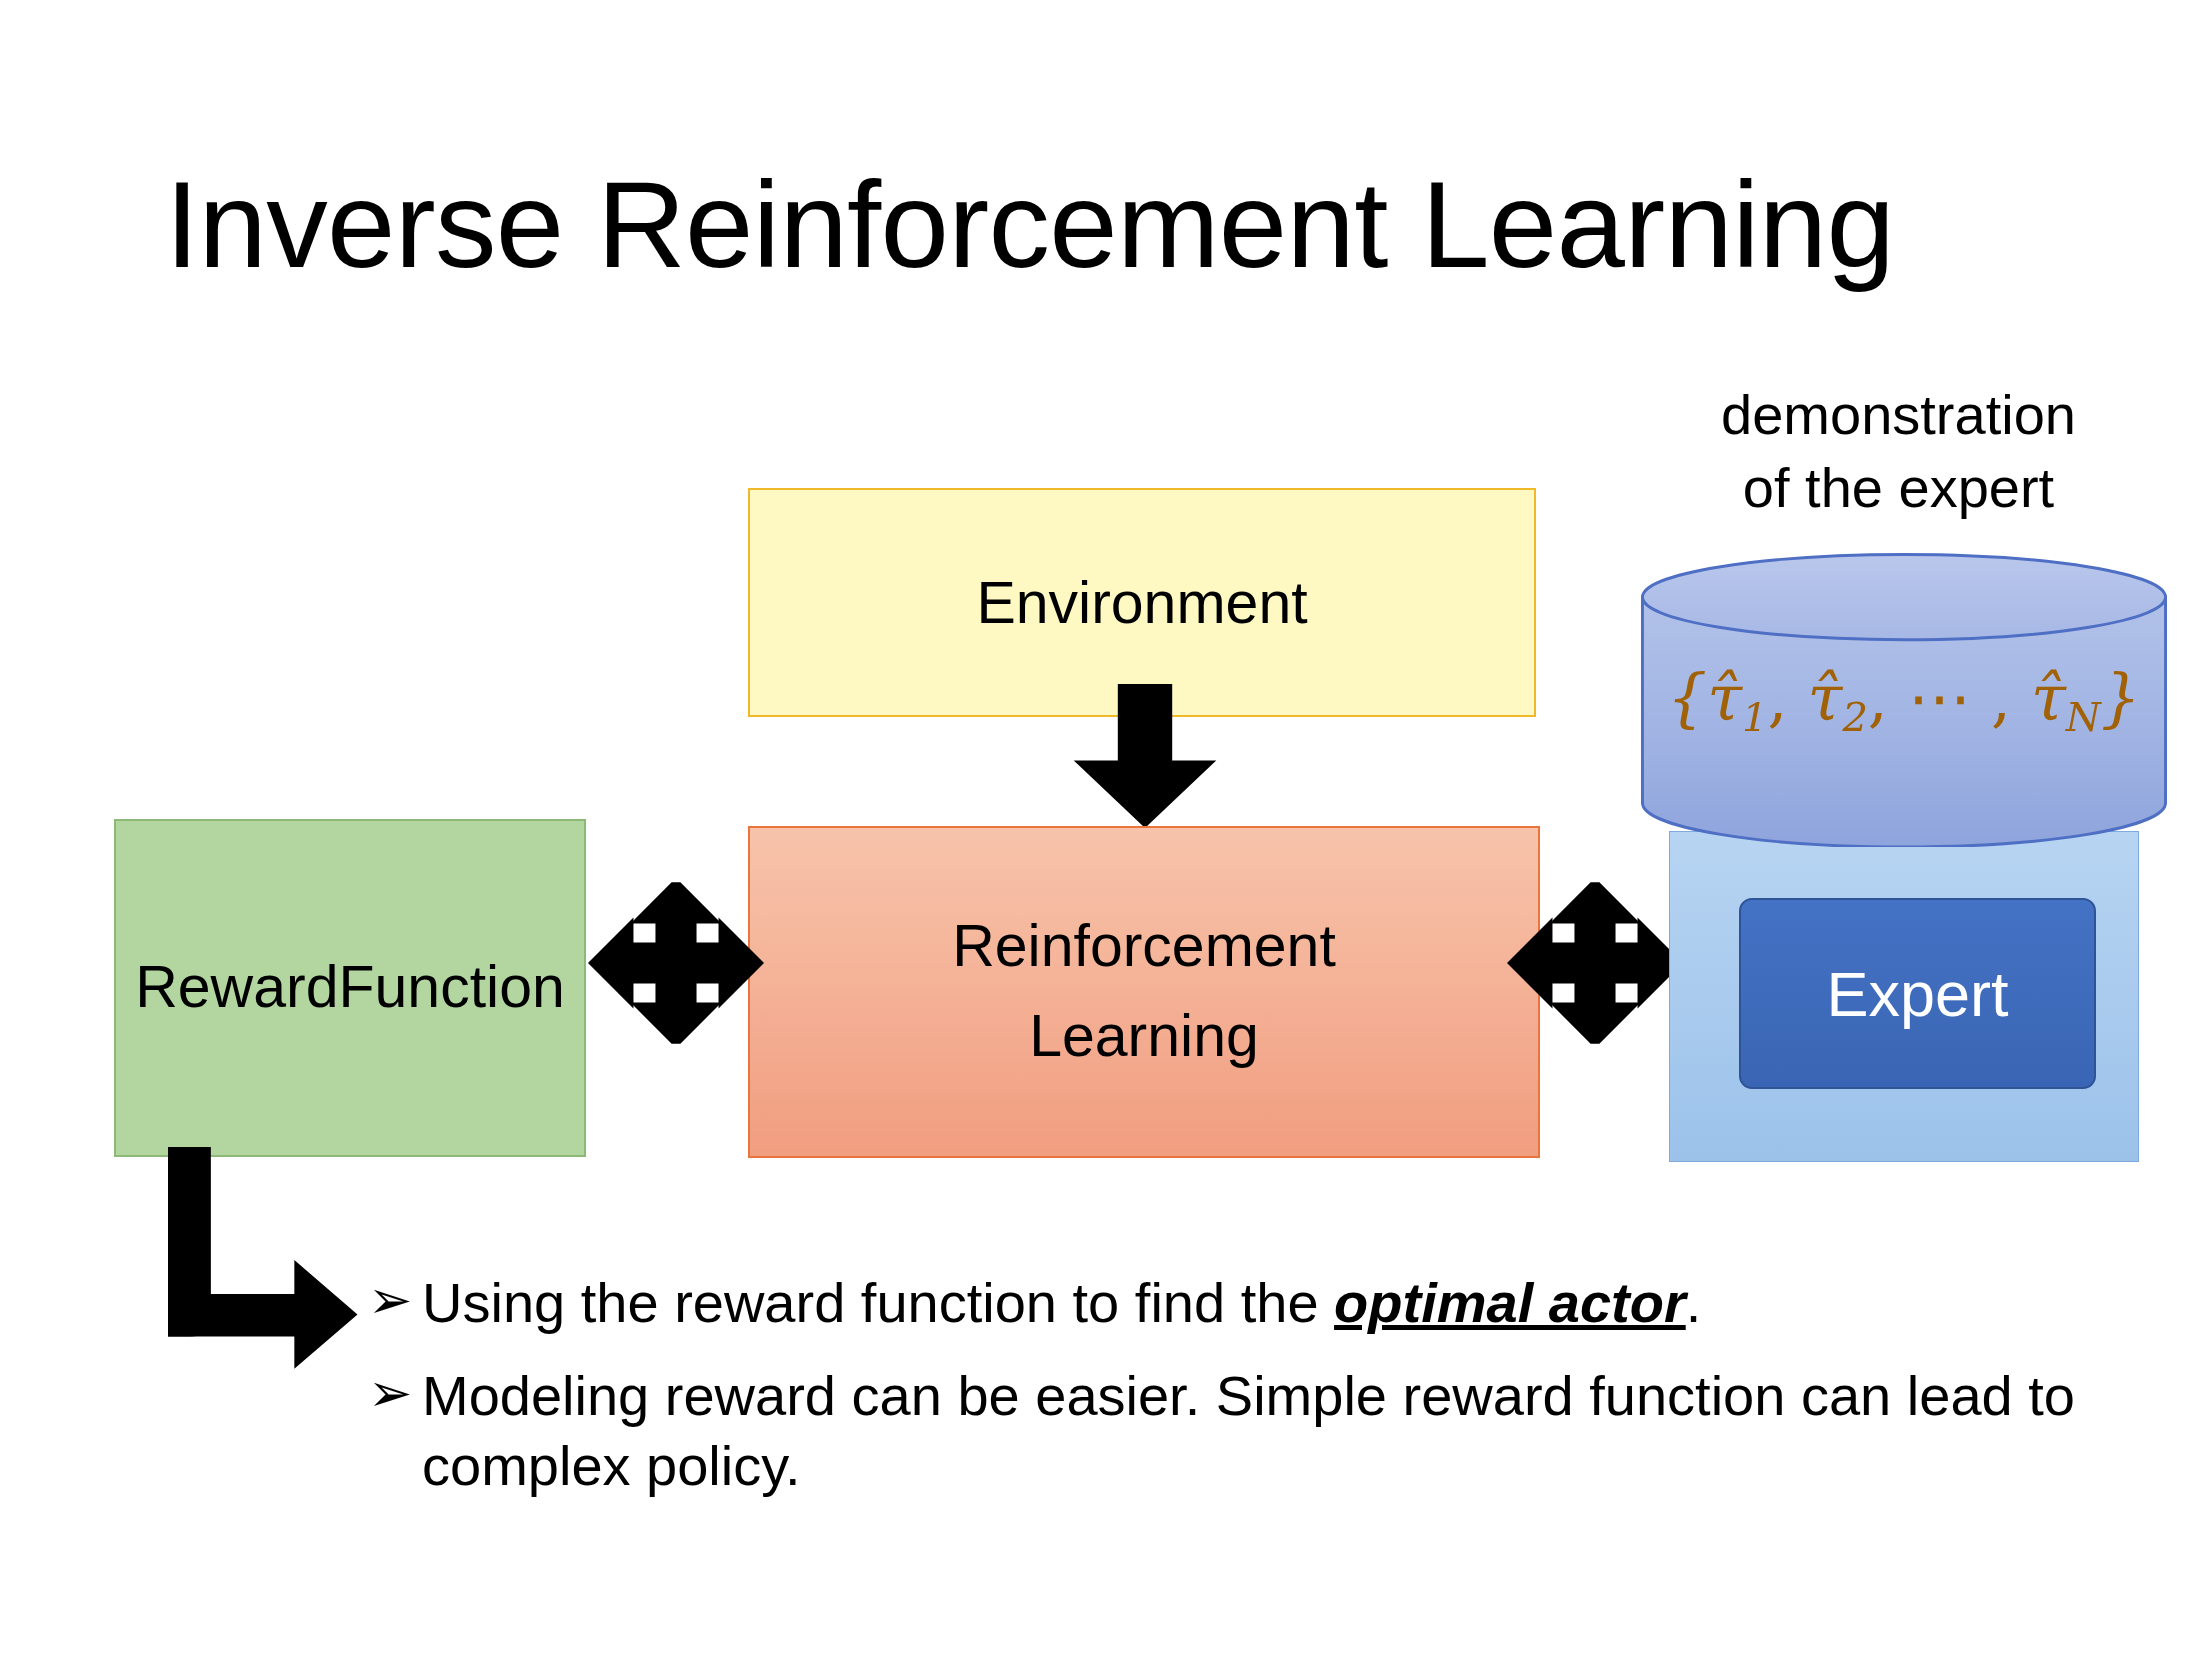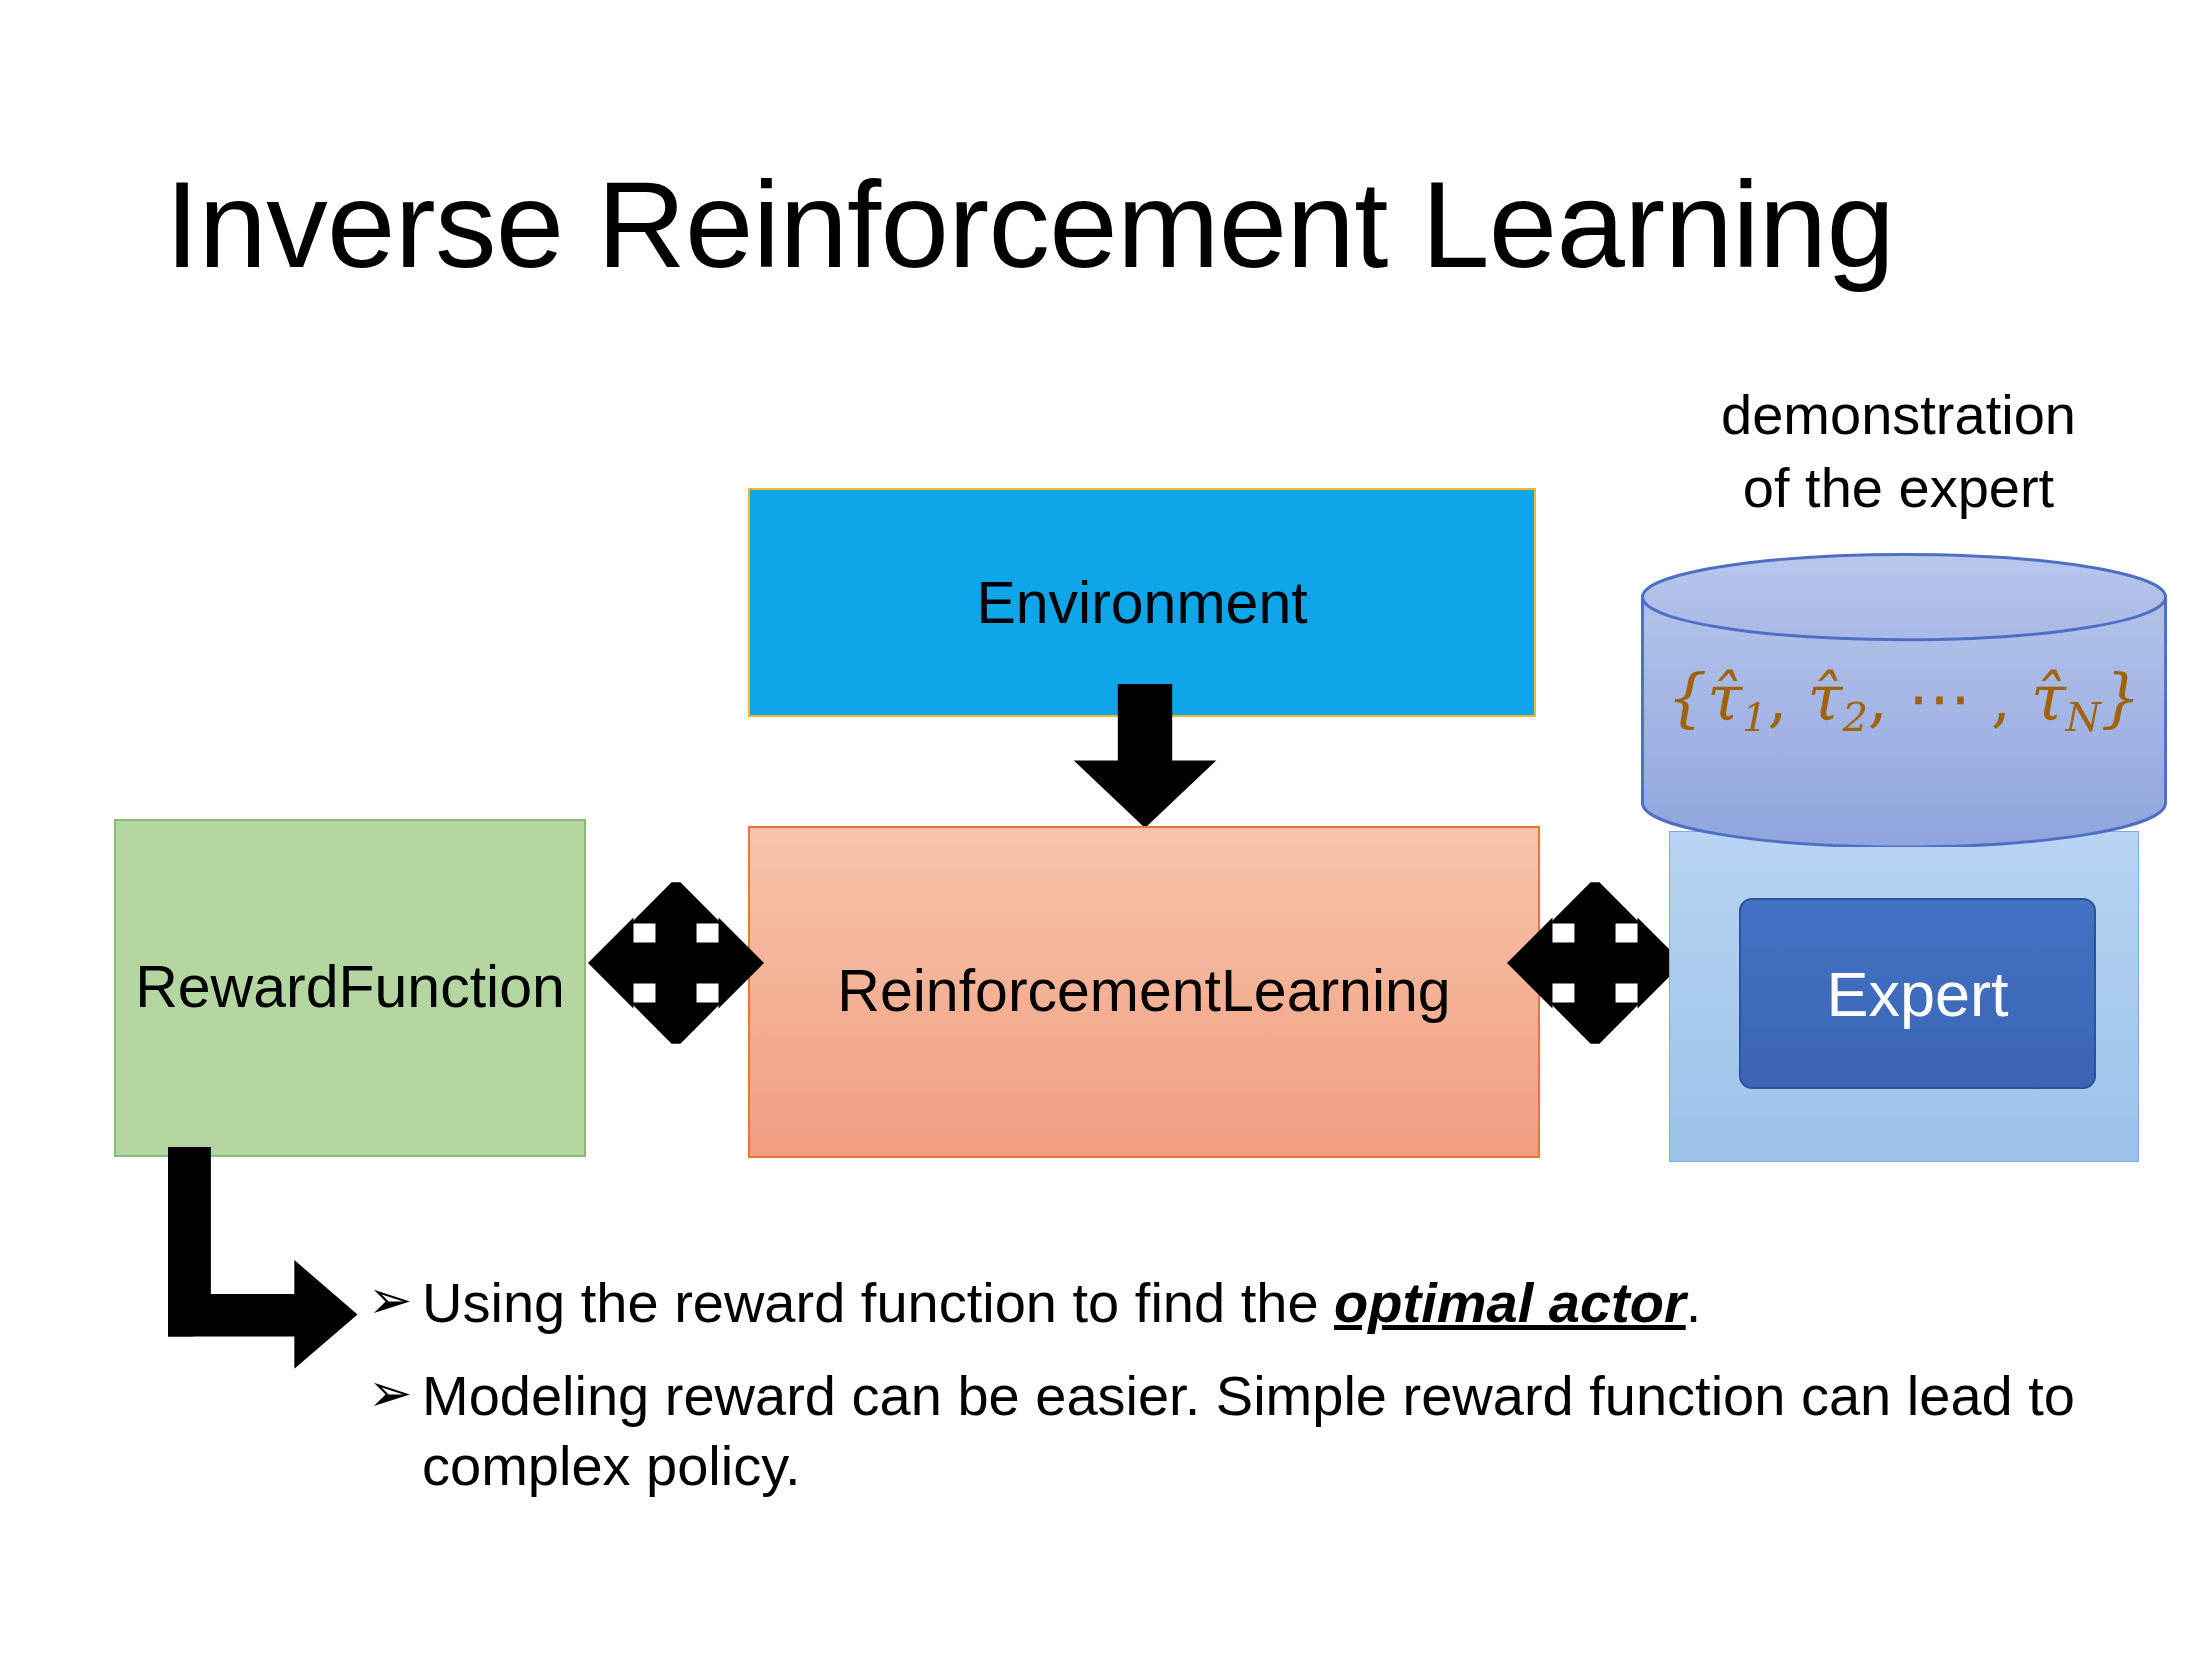--- a/index.html
+++ b/index.html
@@ -32,33 +32,33 @@
     display:flex;
     align-items:center;
     justify-content:center;
     text-align:center;
     color:#000;
   }
 
   
   #env-box{
     left:748px; top:488px; width:788px; height:229px;
-    background:#0ea5e9;
+    background:#fef9c3;
     border:2.2px solid #f0b929;
     font-size:59px;
   }
 
   
   #rl-box{
     left:748px; top:826px; width:792px; height:332px;
     background:linear-gradient(180deg,#f7c3ab 0%, #f5b79c 35%, #f19d80 100%);
     border:2.2px solid #e9753d;
     font-size:59px;
     line-height:1.52;
-    flex-direction:row;
+    flex-direction:column;
   }
   #rl-box .ln{display:block;}
 
   
   #reward-box{
     left:114px; top:819px; width:472px; height:338px;
     background:#b3d6a1;
     border:2.2px solid #8cb878;
     font-size:59px;
     line-height:1.48;

